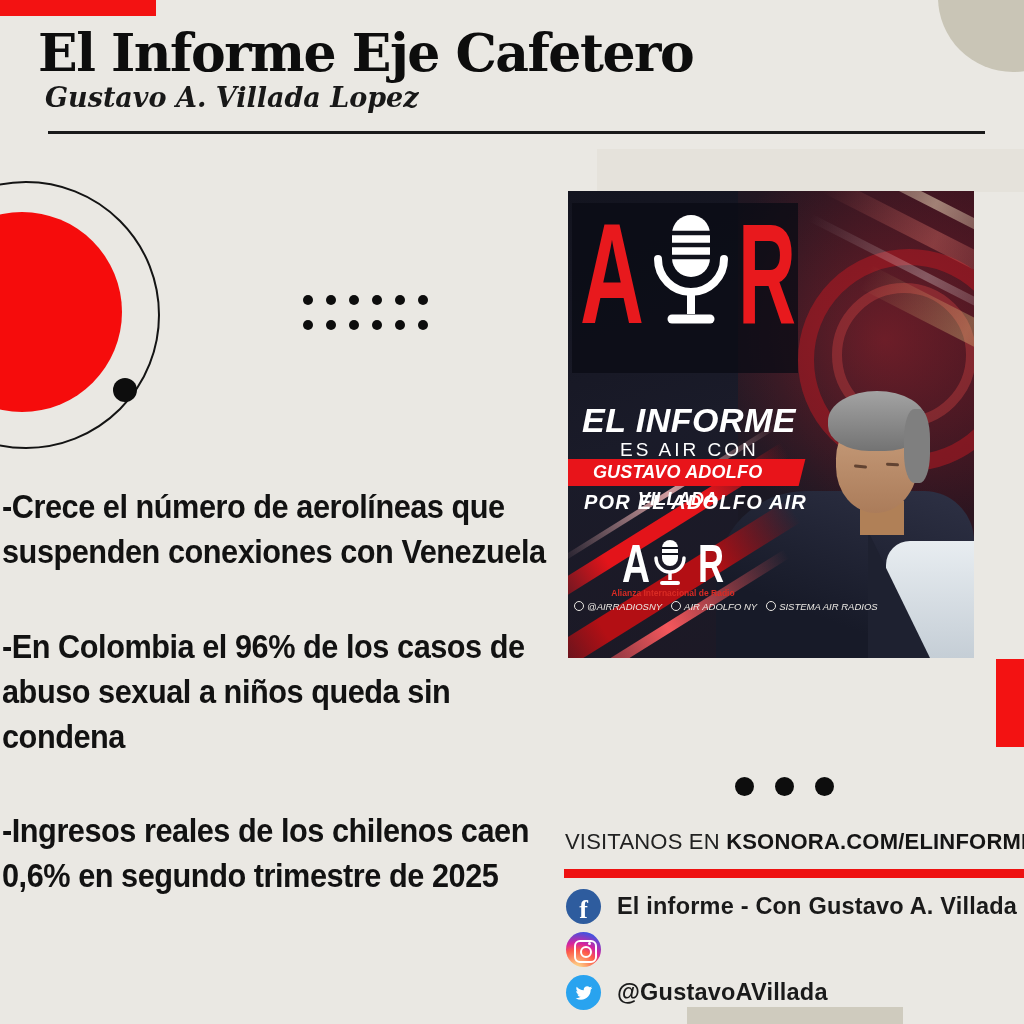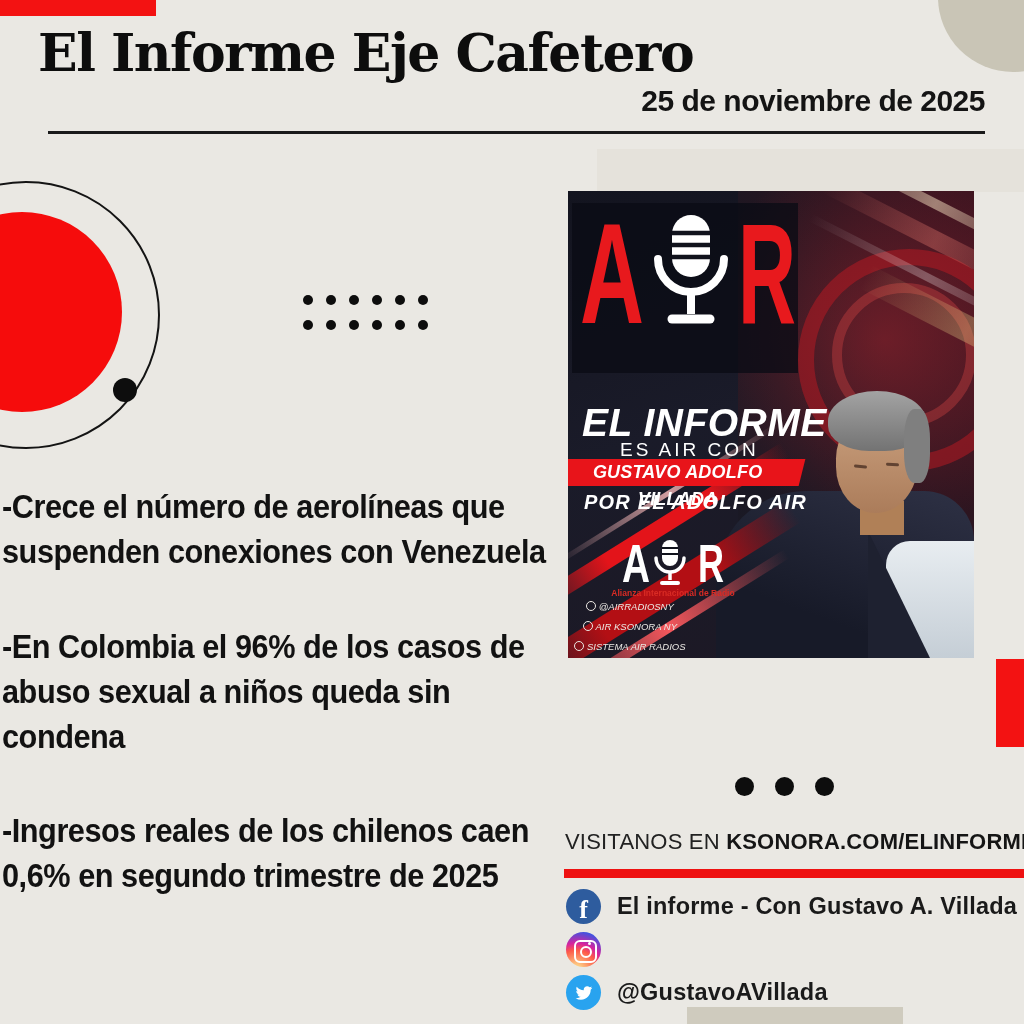--- a/index.html
+++ b/index.html
@@ -77,34 +77,34 @@
       background:linear-gradient(90deg,rgba(179,15,20,0),#b30f14 30%,#b30f14 70%,rgba(179,15,20,0));}
   .bC{left:-40px;top:432px;width:280px;height:10px;transform:rotate(-32deg);
       background:linear-gradient(90deg,rgba(244,87,92,0),#f4575c,rgba(244,87,92,0));}
   .bD{left:-30px;top:300px;width:260px;height:5px;transform:rotate(-32deg);
       background:linear-gradient(90deg,rgba(255,190,190,0),rgba(255,190,190,.8),rgba(255,190,190,0));}
   
   .logo-panel{position:absolute;left:4px;top:12px;width:226px;height:170px;background:rgba(10,12,20,.78);z-index:4;}
   .big-logo{position:absolute;left:12px;top:20px;z-index:5;}
   .p-news{position:absolute;left:14px;top:140px;width:210px;font-family:"Liberation Serif",serif;
           font-weight:bold;font-size:30px;letter-spacing:32px;color:#fff;z-index:5;white-space:nowrap;}
-  .p-show-title{position:absolute;left:14px;top:210px;font-size:39px;font-style:italic;font-weight:bold;
+  .p-show-title{position:absolute;left:14px;top:210px;font-size:34px;font-style:italic;font-weight:bold;
           color:#fff;z-index:5;letter-spacing:0.5px;}
   .p-show-sub{position:absolute;left:52px;top:248px;font-size:19px;letter-spacing:3px;color:#fff;z-index:5;font-weight:400;}
   .p-banner{position:absolute;left:-8px;top:268px;width:242px;height:27px;background:#e8141a;
           transform:skewX(-14deg);z-index:5;}
   .p-banner span{display:block;transform:skewX(14deg);text-align:center;font-size:18px;font-style:italic;
           font-weight:bold;color:#fff;line-height:27px;letter-spacing:0.2px;}
   .p-network{position:absolute;left:16px;top:300px;font-size:20px;font-style:italic;font-weight:bold;
           letter-spacing:1.2px;color:#fff;z-index:5;}
   .small-logo{position:absolute;left:54px;top:347px;z-index:5;}
   .p-tagline{position:absolute;left:30px;top:397px;width:150px;text-align:center;font-size:8.5px;
           font-weight:bold;color:#d92b24;z-index:5;}
-  .p-social{position:absolute;left:6px;top:410px;display:flex;gap:9px;align-items:center;z-index:5;
-          font-size:9.5px;font-style:italic;color:#ece9e4;white-space:nowrap;flex-direction:column;}
+  .p-social{position:absolute;left:6px;top:410px;display:flex;gap:9px;align-items:flex-end;z-index:5;
+          font-size:9.5px;font-style:italic;color:#ece9e4;white-space:nowrap;}
   .p-social .pi{display:inline-block;width:8px;height:8px;border-radius:50%;border:1.5px solid #ece9e4;
           margin-right:3px;vertical-align:-1px;}
   .p-url{position:absolute;left:8px;top:425px;font-size:16.5px;color:#f1eee8;z-index:5;letter-spacing:0.2px;}
 
   
   .visit-line{position:absolute;left:565px;top:829px;font-size:22px;color:#222;letter-spacing:0.2px;white-space:nowrap;}
   .visit-line .bold{font-weight:bold;color:#151515;}
   .red-line{position:absolute;left:564px;top:869px;width:460px;height:9px;background:#ee1111;}
   .soc-row{position:absolute;left:566px;display:flex;align-items:center;}
   .r1{top:889px;} .r2{top:932px;} .r3{top:975px;}
@@ -120,21 +120,21 @@
 </style>
 </head>
 <body>
 
 <div id="canvas">
 
   <div class="red-bar-topleft"></div>
   <div class="beige-circle"></div>
 
   <div class="title">El Informe Eje Cafetero</div>
-  <div class="date">25 de noviembre de 2025</div>
+  <div class="signature">Gustavo A. Villada Lopez</div>
   <div class="header-line"></div>
   <div class="shadow-band"></div>
 
   <div class="orbit-circle"></div>
   <div class="red-circle"></div>
   <div class="orbit-dot"></div>
   <div class="dots-grid">
     <i></i>
       <i></i>
       <i></i>
@@ -214,21 +214,21 @@
         <path d="M34 20 A14 14 0 0 0 62 20" fill="none" stroke="#ffffff" stroke-width="3.5" stroke-linecap="round"></path>
         <line x1="48" y1="35" x2="48" y2="42" stroke="#ffffff" stroke-width="3.5"></line>
         <line x1="40" y1="45" x2="56" y2="45" stroke="#ffffff" stroke-width="4" stroke-linecap="round"></line>
       </g>
       <text x="76" y="44" font-family="Liberation Sans, sans-serif" font-weight="bold" font-size="54" fill="#ffffff" textLength="26" lengthAdjust="spacingAndGlyphs">R</text>
     </svg>
     <div class="p-tagline">Alianza Internacional de Radio</div>
 
     <div class="p-social">
       <span><i class="pi"></i><span>@AIRRADIOSNY</span></span>
-      <span><i class="pi"></i><span>AIR KSONORA NY</span></span>
+      <span><i class="pi"></i><span>AIR ADOLFO NY</span></span>
       <span><i class="pi"></i><span>SISTEMA AIR RADIOS</span></span>
     </div>
   </div>
 
   <div class="red-rect-right"></div>
 
   <div class="three-dots">
       <i></i>
       <i></i>
       <i></i>

